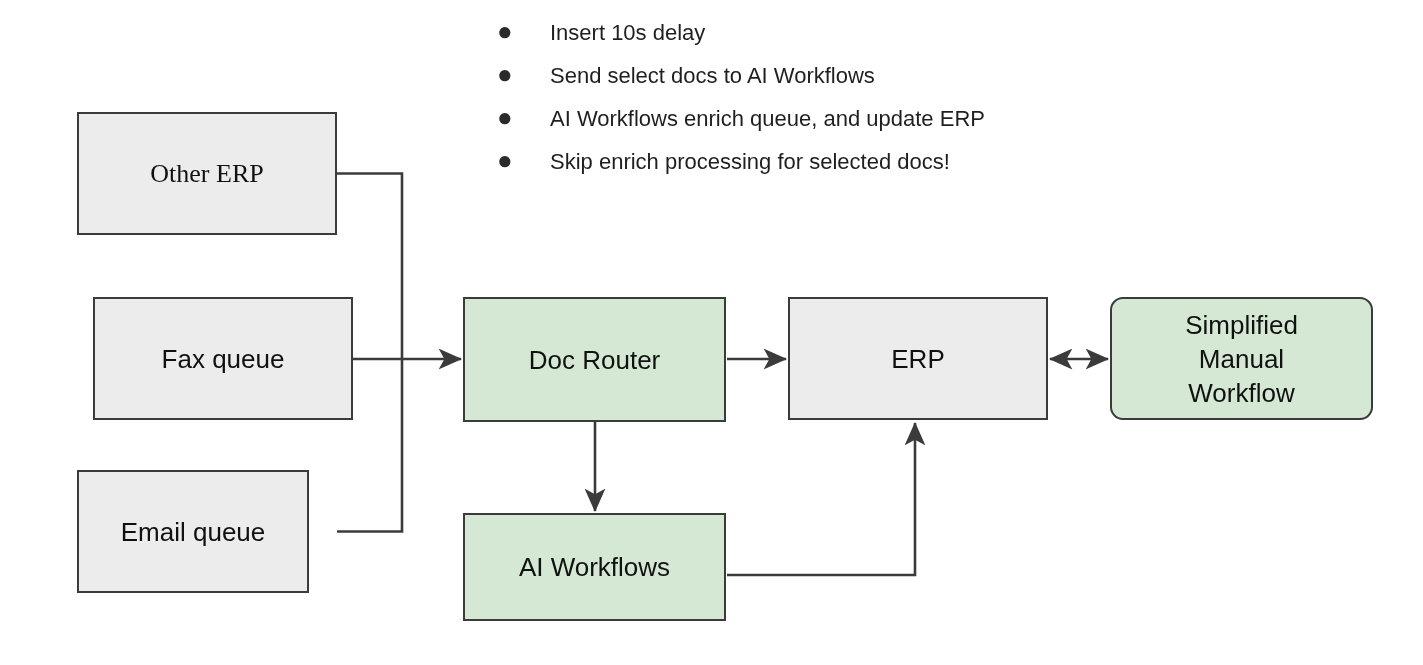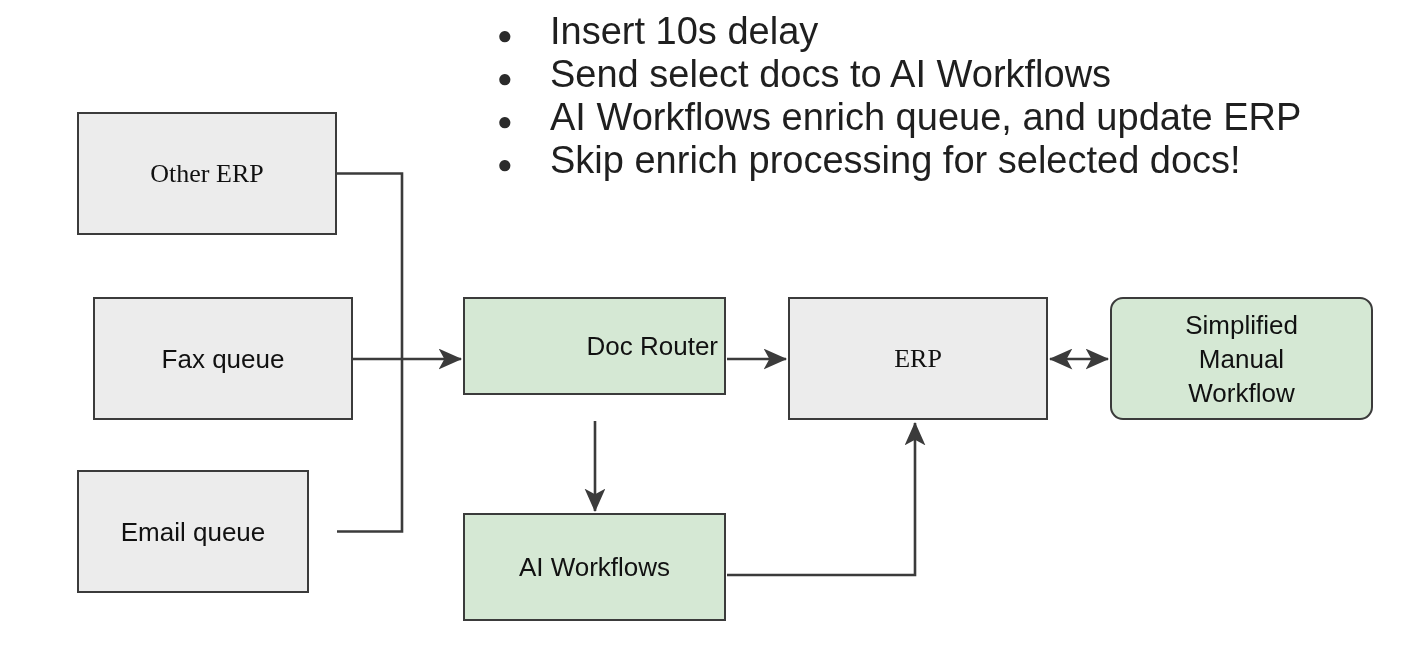--- a/index.html
+++ b/index.html
@@ -35,21 +35,21 @@
   }
   .note-bullet {
     flex: 0 0 auto;
     width: 53px;
     font-size: 26px;
     line-height: 43px;
     color: #2b2b2b;
   }
   .note-text {
     flex: 1 1 auto;
-    font-size: 38px;
+    font-size: 22px;
     line-height: 43px;
     color: #1f1f1f;
     white-space: nowrap;
   }
 
   
   .node {
     position: absolute;
     box-sizing: border-box;
     border: 2px solid #3b3b3b;
@@ -140,25 +140,25 @@
   </div>
 
   <div class="node grey" style="left:77px;  top:297px; width:260px; height:123px;margin-left:16px;">
     <span class="node-label">Fax queue</span>
   </div>
 
   <div class="node grey" style="left:77px;  top:470px; width:232px; height:123px;">
     <span class="node-label">Email queue</span>
   </div>
 
-  <div class="node green" style="left:463px; top:297px; width:263px; height:98px;justify-content:flex-end;">
+  <div class="node green" style="left:463px; top:297px; width:263px; height:125px;">
     <span class="node-label">Doc Router</span>
   </div>
 
-  <div class="node grey" style="left:788px; top:297px; width:260px; height:123px;font-family:Liberation Serif, serif;">
+  <div class="node grey" style="left:788px; top:297px; width:260px; height:123px;">
     <span class="node-label">ERP</span>
   </div>
 
   <div class="node green" style="left:1110px; top:297px; width:263px; height:123px;border-radius:13px;">
     <span class="node-label">Simplified
 Manual
 Workflow</span>
   </div>
 
   <div class="node green" style="left:463px; top:513px; width:263px; height:108px;">

